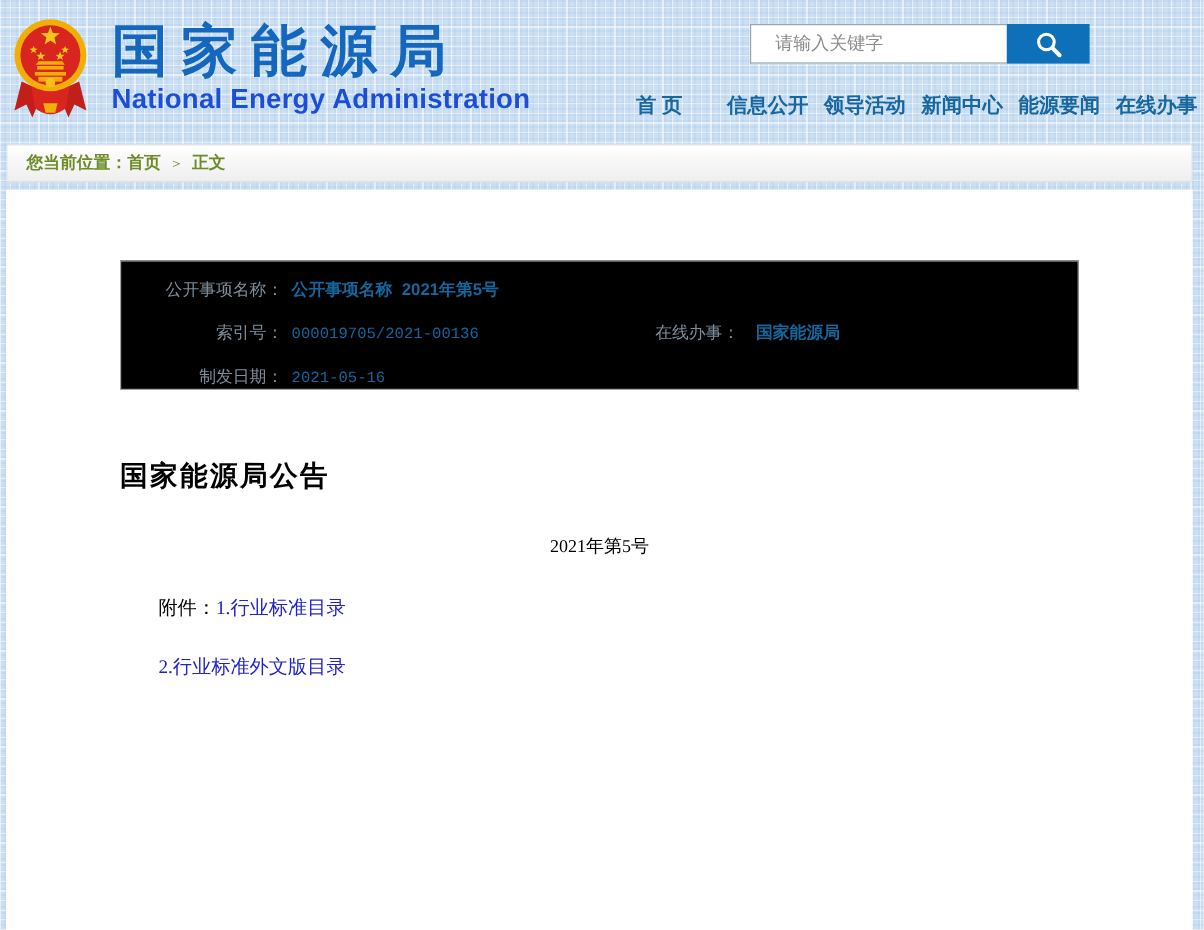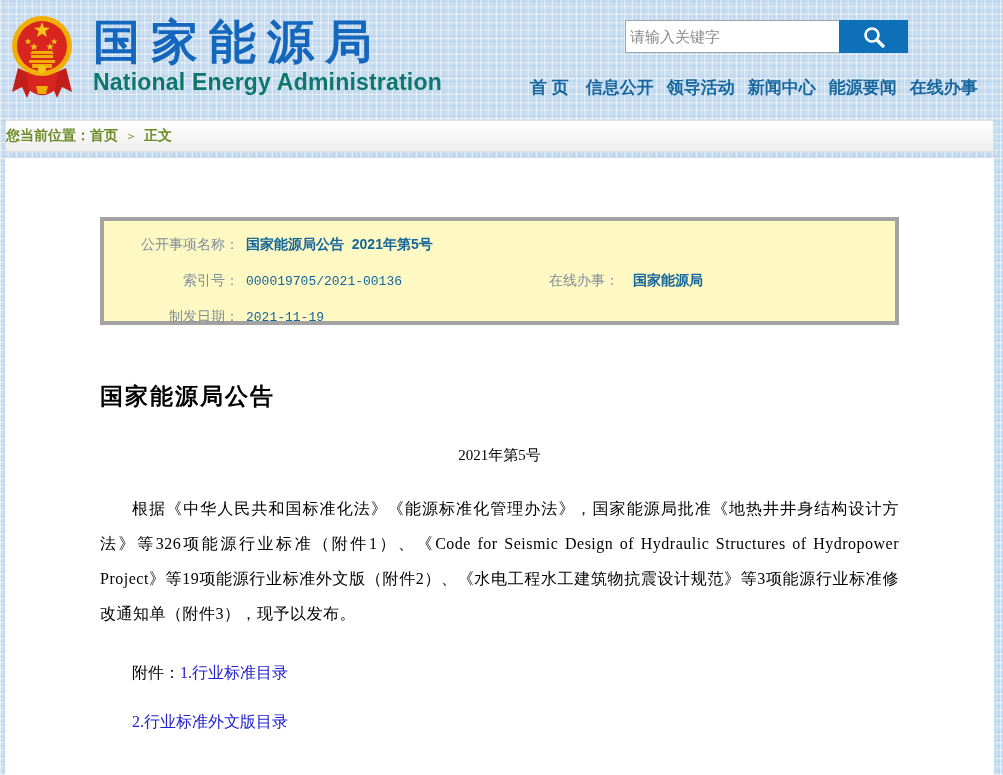--- a/index.html
+++ b/index.html
@@ -17,61 +17,61 @@
 
   
   .header { position:absolute; top:0; left:0; width:100%; height:120px; }
   .emblem { position:absolute; left:10px; top:12px; width:64px; height:96px; }
   .brand { position:absolute; left:93px; top:16px; }
   .brand-title {
     font-size:47px; font-weight:bold; color:#1467bd;
     letter-spacing:11px; line-height:52px; white-space:nowrap;
   }
   .brand-sub {
-    font-size:23px; font-weight:bold; color:#0f766e;
+    font-size:23px; font-weight:bold; color:#1d4ed8;
     letter-spacing:0.2px; margin-top:1px; white-space:nowrap;
   }
   .search-wrap { position:absolute; left:625px; top:20px; width:335px; height:33px; display:flex; }
   .search-input {
     width:214px; height:33px; border:1px solid #9aa6ad; border-right:none;
-    padding:0 4px; font-size:15px; color:#8b5cf6; outline:none;
+    padding:0 20px; font-size:15px; color:#8b5cf6; outline:none;
     font-family:"Liberation Sans", sans-serif;
   }
   .search-input::placeholder { color:#8a8a8a; }
   .search-btn {
     width:69px; height:33px; background:#0d70b8; border:none; cursor:pointer;
     display:flex; align-items:center; justify-content:center;
   }
   .nav { position:absolute; top:76px; left:530px; width:440px; display:flex; align-items:center; }
   .nav-item {
     font-size:17px; font-weight:bold; color:#17679e; cursor:pointer;
     margin-left:13px; white-space:nowrap;
   }
-  .nav-item:first-child { margin-left:0; margin-right:4px; }
+  .nav-item:first-child { margin-left:0; margin-right:24px; }
 
   
   .breadcrumb-bar {
     position:absolute; top:120px; left:5px; right:9px; height:32px;
     background:linear-gradient(#ffffff, #eeeeee);
     border:1px solid #e2e2e2; border-radius:2px;
-    display:flex; align-items:center; padding-left:0;
+    display:flex; align-items:center; padding-left:16px;
     font-size:14px; color:#6d8c28; font-weight:bold;
   }
   .crumb-link { color:#6d8c28; cursor:pointer; text-decoration:none; }
   .crumb-sep { margin:0 7px; font-weight:normal; font-size:12px; }
 
   
   .content {
     position:absolute; top:158px; left:5px; right:9px; bottom:0;
     background:#ffffff; padding:44px 95px 0 95px;
   }
   .info-heading { font-size:15px; font-weight:bold; color:#2270ad; }
   .info-box {
     margin-top:15px; width:100%; height:108px;
-    background:#fef9c3; border:4px solid #a3a3a3;
+    background:#000000; border:1px solid #a3a3a3;
     display:grid; grid-template-columns:135px 290px 90px 1fr;
     grid-template-rows:36px 36px 36px; align-items:center; padding-top:6px;
   }
   .info-label { text-align:right; font-size:14px; color:#7e8e9c; white-space:pre-wrap; }
   .info-value { font-size:14px; font-weight:bold; color:#15669c; padding-left:7px; white-space:pre-wrap; }
   .info-value.mono { font-family:Liberation Mono, monospace; font-weight:normal; font-size:13px; }
   .span3 { grid-column:2 / 5; }
 
   
   .article { font-family:"Liberation Serif", serif; color:#000; }
@@ -144,35 +144,34 @@
   <span class="crumb-link">首页</span>
   <span class="crumb-sep">＞</span>
   <span>正文</span>
 </div>
 
 <div class="content">
 
 
   <div class="info-box">
     <div class="info-label">公开事项名称：</div>
-    <div class="info-value span3">国家能源局公告  2021年第5号</div>
+    <div class="info-value span3">公开事项名称  2021年第5号</div>
 
     <div class="info-label">索引号：</div>
     <div class="info-value mono">000019705/2021-00136</div>
     <div class="info-label">在线办事：</div>
     <div class="info-value" style="padding-left:14px;">国家能源局</div>
 
     <div class="info-label">制发日期：</div>
-    <div class="info-value mono span3">2021-11-19</div>
+    <div class="info-value mono span3">2021-05-16</div>
   </div>
 
   <div class="article">
     <div class="article-title">国家能源局公告</div>
     <div class="article-issue">2021年第5号</div>
-    <p class="article-body">根据《中华人民共和国标准化法》《能源标准化管理办法》，国家能源局批准《地热井井身结构设计方法》等326项能源行业标准（附件1）、《Code for Seismic Design of Hydraulic Structures of Hydropower Project》等19项能源行业标准外文版（附件2）、《水电工程水工建筑物抗震设计规范》等3项能源行业标准修改通知单（附件3），现予以发布。</p>
 
     <div class="attachments">
       <div class="attach-line">
         <span>附件：</span><span class="attach-link">1.行业标准目录</span>
       </div>
       <div class="attach-line">
         <span class="attach-link">2.行业标准外文版目录</span>
       </div>
 
     </div>

